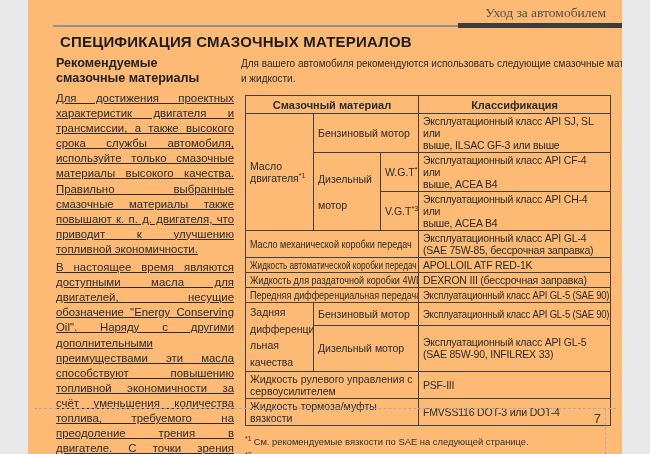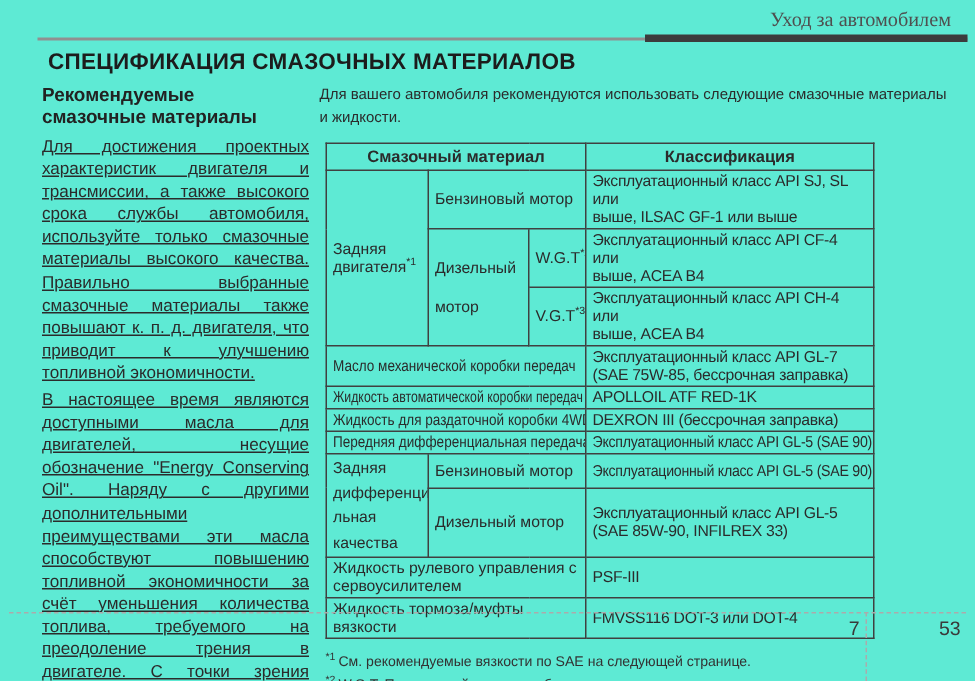--- a/index.html
+++ b/index.html
@@ -1,17 +1,17 @@
 <!DOCTYPE html>
 <html><head>
 <meta charset="utf-8">
 <style>
   html,body { margin:0; padding:0; background:#e8e8e8; }
   .page {
-    position:relative; width:650px; height:454px; background:#5eead4;
+    position:relative; width:594px; height:454px; background:#fdba74;
     font-family:"Liberation Sans", sans-serif; color:#2b2b2b; overflow:hidden;
     margin:0 auto;
   }
   
   .running-title {
     position:absolute; top:5px; right:16px;
     font-family:"Liberation Serif", serif; font-size:13.5px; color:#4f4f4f;
   }
   .header-rule { position:absolute; top:25px; left:25px; width:620px; height:2px; background:#909090; }
   .header-rule-accent { position:absolute; top:23px; left:430px; width:215px; height:5px; background:#3c3c3c; }
@@ -84,39 +84,39 @@
           <col style="width:67px">
           <col style="width:38px">
           <col style="width:192px">
       </colgroup>
       <tbody>
           <tr class="thead rh-head">
         <td colspan="3">Смазочный материал</td>
         <td>Классификация</td>
       </tr>
       <tr class="rh30">
-        <td rowspan="3"><span>Задняя двигателя</span><sup class="mk">*1</sup></td>
+        <td rowspan="3"><span>Масло двигателя</span><sup class="mk">*1</sup></td>
         <td colspan="2">Бензиновый мотор</td>
         <td class="cls pre">Эксплуатационный класс API SJ, SL или
-выше, ILSAC GF-1 или выше</td>
+выше, ILSAC GF-3 или выше</td>
       </tr>
       <tr class="rh30">
         <td rowspan="2" class="diesel">Дизельный мотор</td>
         <td class="center"><span>W.G.T</span><sup class="mk">*2</sup></td>
         <td class="cls pre">Эксплуатационный класс API CF-4 или
 выше, ACEA B4</td>
       </tr>
       <tr class="rh30">
         <td class="center"><span>V.G.T</span><sup class="mk">*3</sup></td>
         <td class="cls pre">Эксплуатационный класс API CH-4 или
 выше, ACEA B4</td>
       </tr>
       <tr class="rh27">
         <td colspan="3"><span class="sq">Масло механической коробки передач</span></td>
-        <td class="cls pre">Эксплуатационный класс API GL-7
+        <td class="cls pre">Эксплуатационный класс API GL-4
 (SAE 75W-85, бессрочная заправка)</td>
       </tr>
       <tr class="rh15">
         <td colspan="3"><span class="sq2">Жидкость автоматической коробки передач</span></td>
         <td class="cls">APOLLOIL ATF RED-1K</td>
       </tr>
       <tr class="rh15">
         <td colspan="3"><span class="sq">Жидкость для раздаточной коробки 4WD</span></td>
         <td class="cls">DEXRON III (бессрочная заправка)</td>
       </tr>

